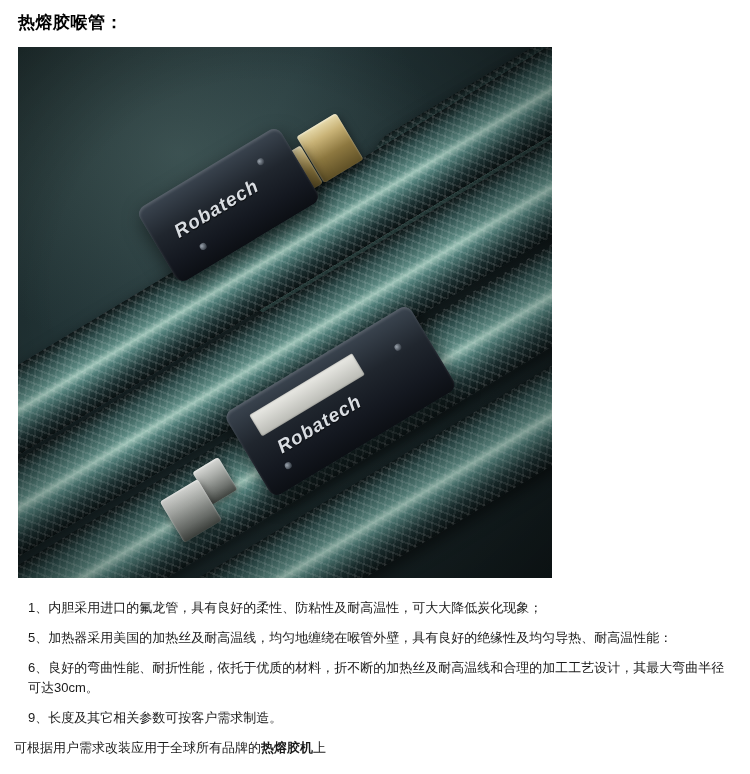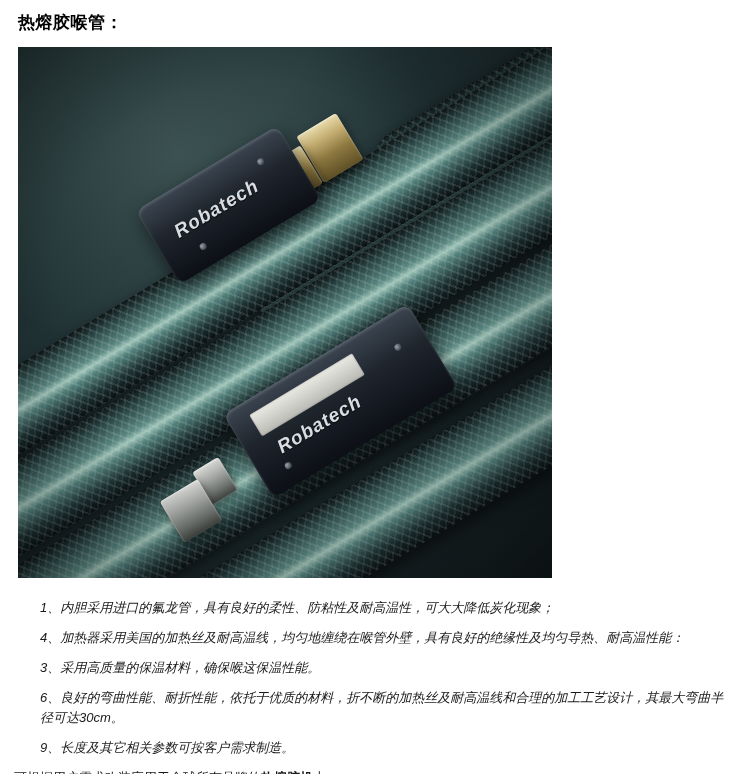--- a/index.html
+++ b/index.html
@@ -113,23 +113,22 @@
   .nut-mid-a { width: 44px; height: 48px; left: 151px; top: 440px; transform: rotate(-31deg); }
   .nut-mid-b { width: 30px; height: 38px; left: 182px; top: 415px; transform: rotate(-31deg); }
 
   .vignette {
     position: absolute; inset: 0;
     background: radial-gradient(ellipse 85% 85% at 45% 45%, rgba(0,0,0,0) 45%, rgba(0,0,0,0.45) 100%);
     pointer-events: none;
   }
 
   .bullets {
-    margin: 20px 0 0 12px;
+    margin: 20px 0 0 0;
     padding: 0 14px 0 28px;
-    font-style: italic;
   }
   .bullets p {
     margin: 0 0 10px 0;
     font-size: 13px;
     line-height: 20px;
     color: #1a1a1a;
   }
   .footer-line {
     margin: 6px 0 0 14px;
     font-size: 13px;
@@ -174,22 +173,21 @@
 
       <div class="ferrule nut-mid-b"></div>
       <div class="ferrule nut-mid-a"></div>
 
       <div class="vignette"></div>
     </div>
   </div>
 
   <div class="bullets">
     <p>1、内胆采用进口的氟龙管，具有良好的柔性、防粘性及耐高温性，可大大降低炭化现象；</p>
-    <p>4、加热器采用美国的加热丝及耐高温线，均匀地缠绕在喉管外壁，具有良好的绝缘性及均匀导热、耐高温性能：</p>
-    <p>3、采用高质量的保温材料，确保喉这保温性能。</p>
+    <p>5、加热器采用美国的加热丝及耐高温线，均匀地缠绕在喉管外壁，具有良好的绝缘性及均匀导热、耐高温性能：</p>
     <p>6、良好的弯曲性能、耐折性能，依托于优质的材料，折不断的加热丝及耐高温线和合理的加工工艺设计，其最大弯曲半径可达30cm。</p>
     <p>9、长度及其它相关参数可按客户需求制造。</p>
   </div>
 
   <div class="footer-line">
     <span>可根据用户需求改装应用于全球所有品牌的</span><b>热熔胶机</b><span>上</span>
   </div>
 
 </div>
 

